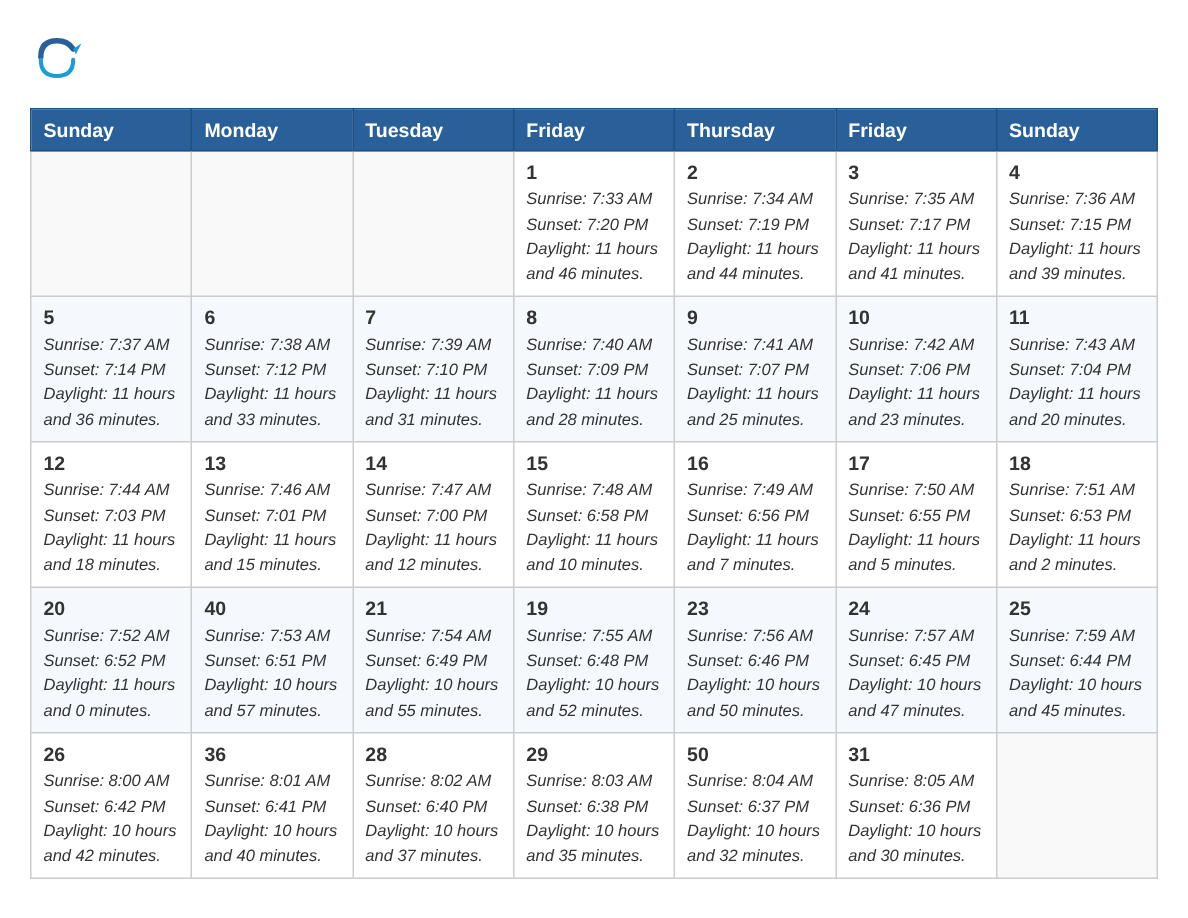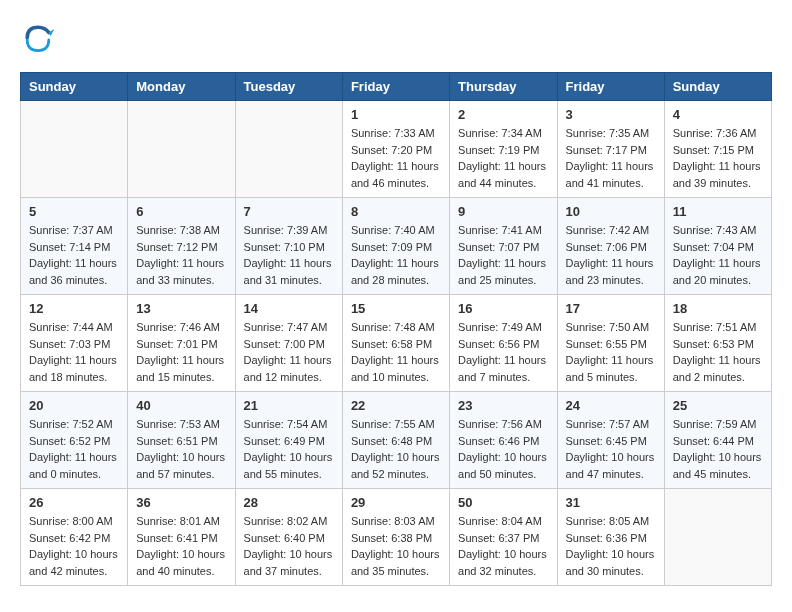--- a/index.html
+++ b/index.html
@@ -75,20 +75,21 @@
       font-weight: bold;
       font-size: 13px;
       display: block;
       margin-bottom: 3px;
     }
     .cell-empty {
       background: #f9f9f9 !important;
     }
     .sun-info {
       line-height: 1.5;
+      font-style: italic;
     }
   </style>
 </head>
 <body>
 
 <div class="header">
   <div class="logo">
     <svg class="logo-icon" viewBox="0 0 40 40" xmlns="http://www.w3.org/2000/svg">
       <path d="M8 20 Q8 8 20 8 Q28 8 32 14" stroke="#2a6099" stroke-width="4" fill="none" stroke-linecap="round"></path>
       <path d="M32 14 L38 10 L34 18 Z" fill="#1a9cd8"></path>
@@ -206,21 +207,21 @@
         </td>
         <td>
           <span class="day-number">40</span>
           <div class="sun-info">Sunrise: 7:53 AM<br>Sunset: 6:51 PM<br>Daylight: 10 hours and 57 minutes.</div>
         </td>
         <td>
           <span class="day-number">21</span>
           <div class="sun-info">Sunrise: 7:54 AM<br>Sunset: 6:49 PM<br>Daylight: 10 hours and 55 minutes.</div>
         </td>
         <td>
-          <span class="day-number">22</span>
+          <span class="day-number">19</span>
           <div class="sun-info">Sunrise: 7:55 AM<br>Sunset: 6:48 PM<br>Daylight: 10 hours and 52 minutes.</div>
         </td>
         <td>
           <span class="day-number">23</span>
           <div class="sun-info">Sunrise: 7:56 AM<br>Sunset: 6:46 PM<br>Daylight: 10 hours and 50 minutes.</div>
         </td>
         <td>
           <span class="day-number">24</span>
           <div class="sun-info">Sunrise: 7:57 AM<br>Sunset: 6:45 PM<br>Daylight: 10 hours and 47 minutes.</div>
         </td>

